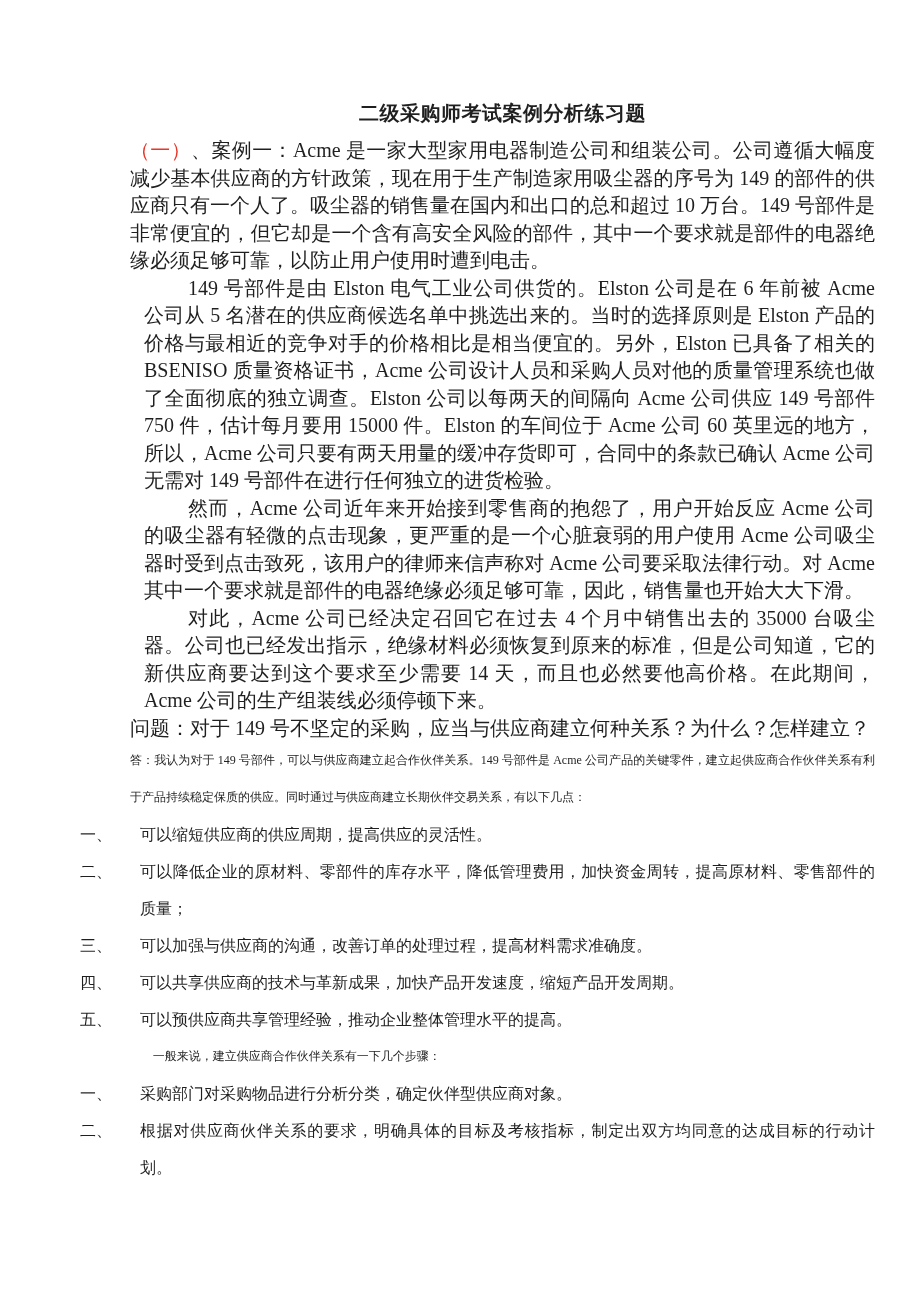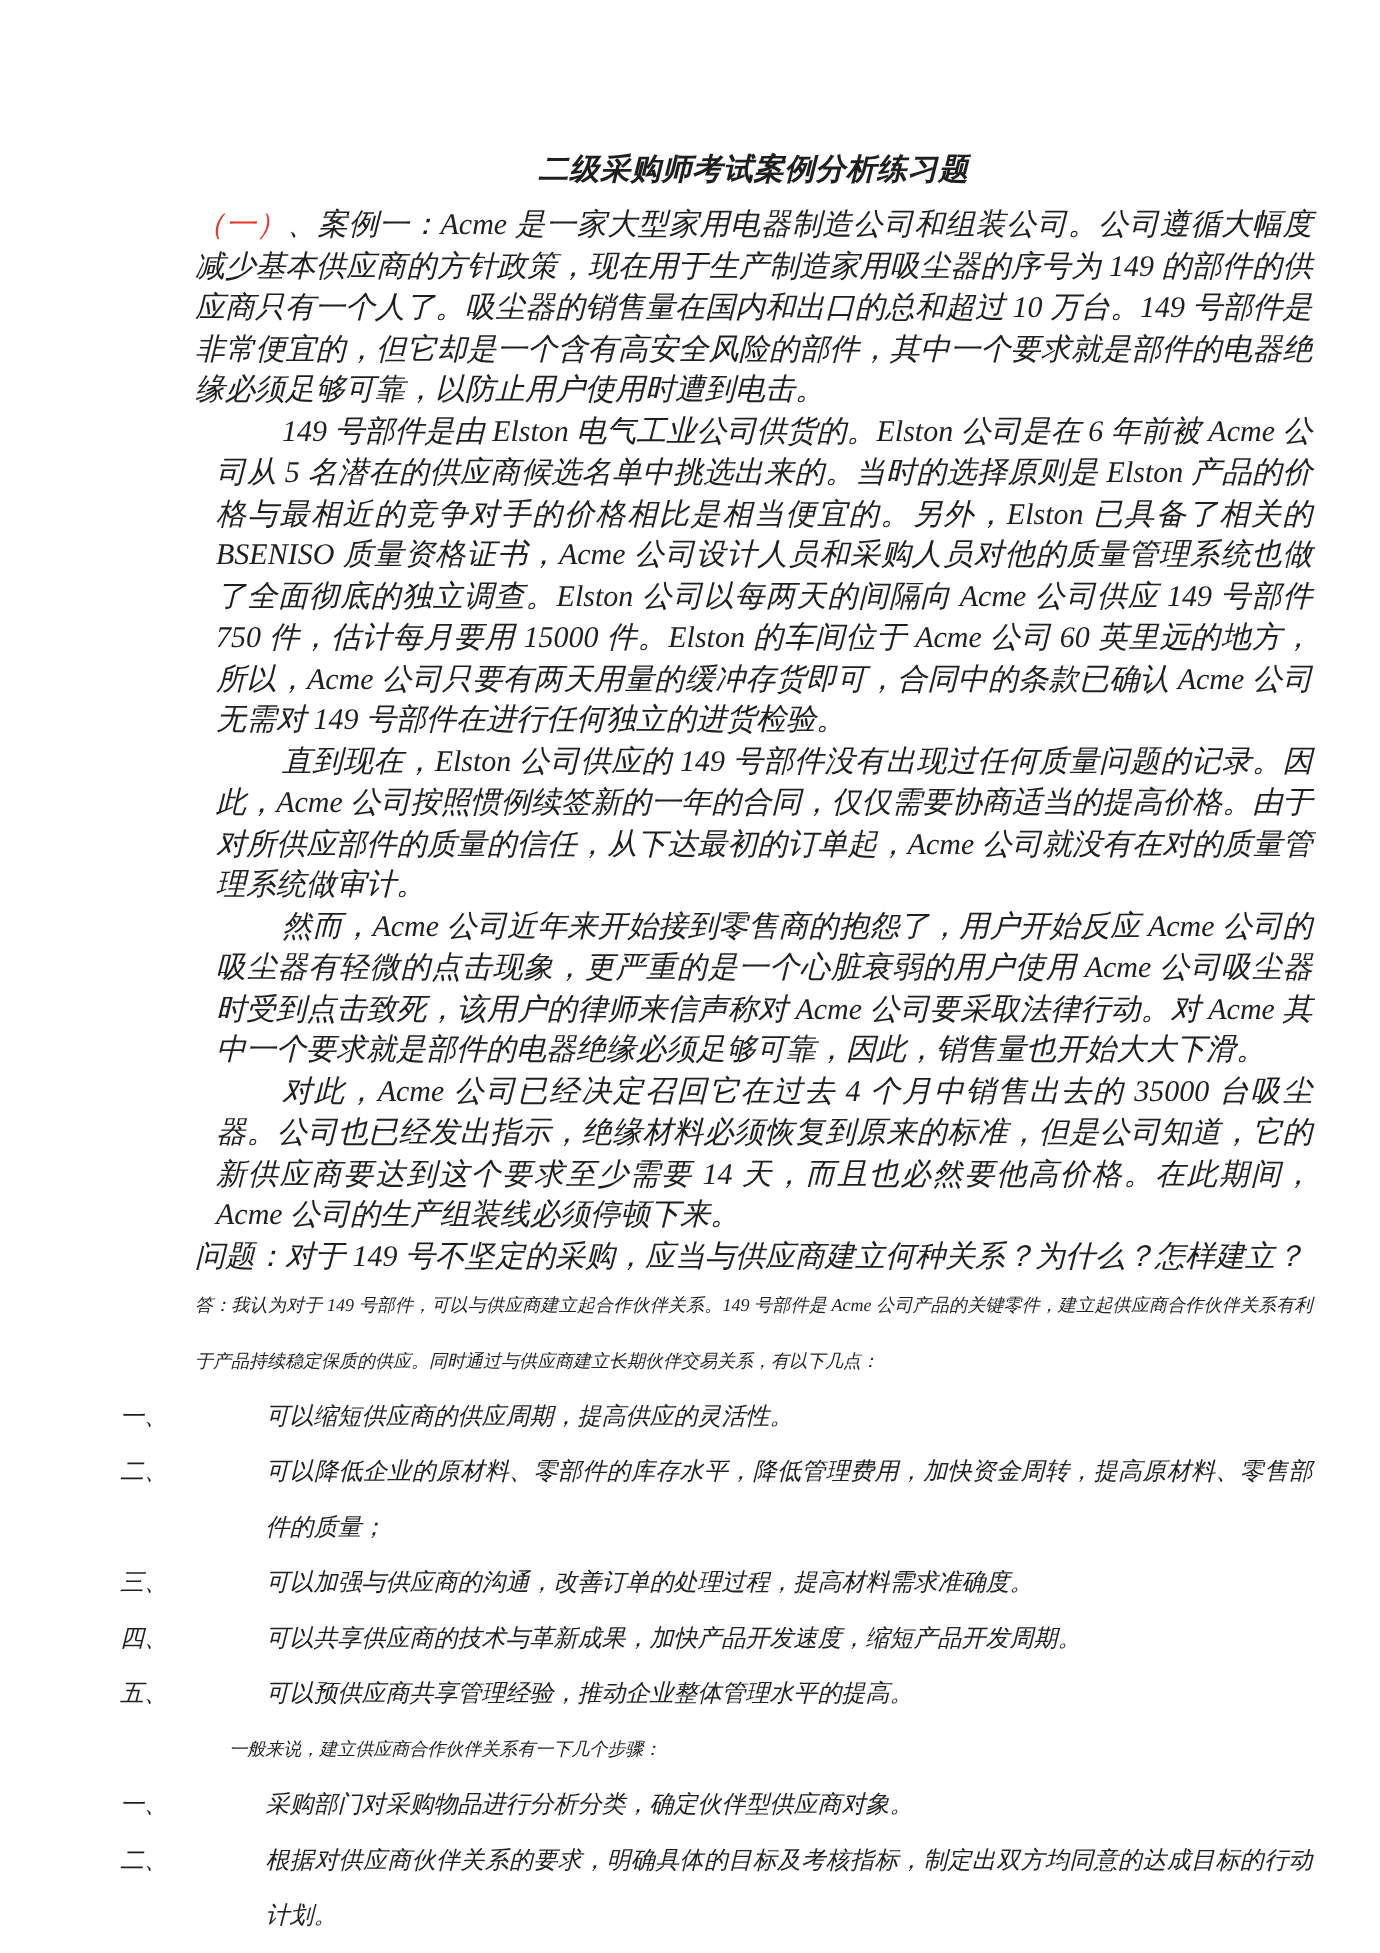--- a/index.html
+++ b/index.html
@@ -13,21 +13,20 @@
     overflow: hidden;
     font-family: "Liberation Serif", "DejaVu Serif", serif;
     color: #1f1f1f;
   }
   .page {
     box-sizing: border-box;
     width: 920px;
     height: 1260px;
     padding: 98px 45px 0 130px;
     background: #ffffff;
-    font-style: italic;
   }
   .doc-title {
     margin: 0 0 9px 0;
     font-size: 20px;
     line-height: 30px;
     font-weight: bold;
     text-align: center;
     letter-spacing: 0.5px;
   }
   .para {
@@ -43,34 +42,33 @@
   }
   .red-label {  }
   .hang-row {
     display: flex;
     margin-left: -50px;
     font-size: 16px;
     line-height: 37px;
     text-align: justify;
   }
   .hang-num { flex: 0 0 60px; }
-  .hang-text { flex: 1; margin-left: 37px; }
+  .hang-text { flex: 1; }
   .steps-intro { text-indent: 1.9em; }
 </style>
 </head>
 <body>
 
 <div class="page">
 
   <h1 class="doc-title">二级采购师考试案例分析练习题</h1>
 
   <p class="para"><span class="red-label" data-color="page.colors.highlight_red" style="color: rgb(232, 55, 42);">（一）</span><span>、案例一：Acme 是一家大型家用电器制造公司和组装公司。公司遵循大幅度减少基本供应商的方针政策，现在用于生产制造家用吸尘器的序号为 149 的部件的供应商只有一个人了。吸尘器的销售量在国内和出口的总和超过 10 万台。149 号部件是非常便宜的，但它却是一个含有高安全风险的部件，其中一个要求就是部件的电器绝缘必须足够可靠，以防止用户使用时遭到电击。</span></p>
 
   <p class="para indent">149 号部件是由 Elston 电气工业公司供货的。Elston 公司是在 6 年前被 Acme 公司从 5 名潜在的供应商候选名单中挑选出来的。当时的选择原则是 Elston 产品的价格与最相近的竞争对手的价格相比是相当便宜的。另外，Elston 已具备了相关的 BSENISO 质量资格证书，Acme 公司设计人员和采购人员对他的质量管理系统也做了全面彻底的独立调查。Elston 公司以每两天的间隔向 Acme 公司供应 149 号部件 750 件，估计每月要用 15000 件。Elston 的车间位于 Acme 公司 60 英里远的地方，所以，Acme 公司只要有两天用量的缓冲存货即可，合同中的条款已确认 Acme 公司无需对 149 号部件在进行任何独立的进货检验。</p>
-  <p class="para indent">直到现在，Elston 公司供应的 149 号部件没有出现过任何质量问题的记录。因此，Acme 公司按照惯例续签新的一年的合同，仅仅需要协商适当的提高价格。由于对所供应部件的质量的信任，从下达最初的订单起，Acme 公司就没有在对的质量管理系统做审计。</p>
   <p class="para indent">然而，Acme 公司近年来开始接到零售商的抱怨了，用户开始反应 Acme 公司的吸尘器有轻微的点击现象，更严重的是一个心脏衰弱的用户使用 Acme 公司吸尘器时受到点击致死，该用户的律师来信声称对 Acme 公司要采取法律行动。对 Acme 其中一个要求就是部件的电器绝缘必须足够可靠，因此，销售量也开始大大下滑。</p>
   <p class="para indent">对此，Acme 公司已经决定召回它在过去 4 个月中销售出去的 35000 台吸尘器。公司也已经发出指示，绝缘材料必须恢复到原来的标准，但是公司知道，它的新供应商要达到这个要求至少需要 14 天，而且也必然要他高价格。在此期间，Acme 公司的生产组装线必须停顿下来。</p>
 
   <p class="para">问题：对于 149 号不坚定的采购，应当与供应商建立何种关系？为什么？怎样建立？</p>
 
   <p class="para wide">答：我认为对于 149 号部件，可以与供应商建立起合作伙伴关系。149 号部件是 Acme 公司产品的关键零件，建立起供应商合作伙伴关系有利于产品持续稳定保质的供应。同时通过与供应商建立长期伙伴交易关系，有以下几点：</p>
 
   <div>
     <div class="hang-row">
       <span class="hang-num">一、</span>

